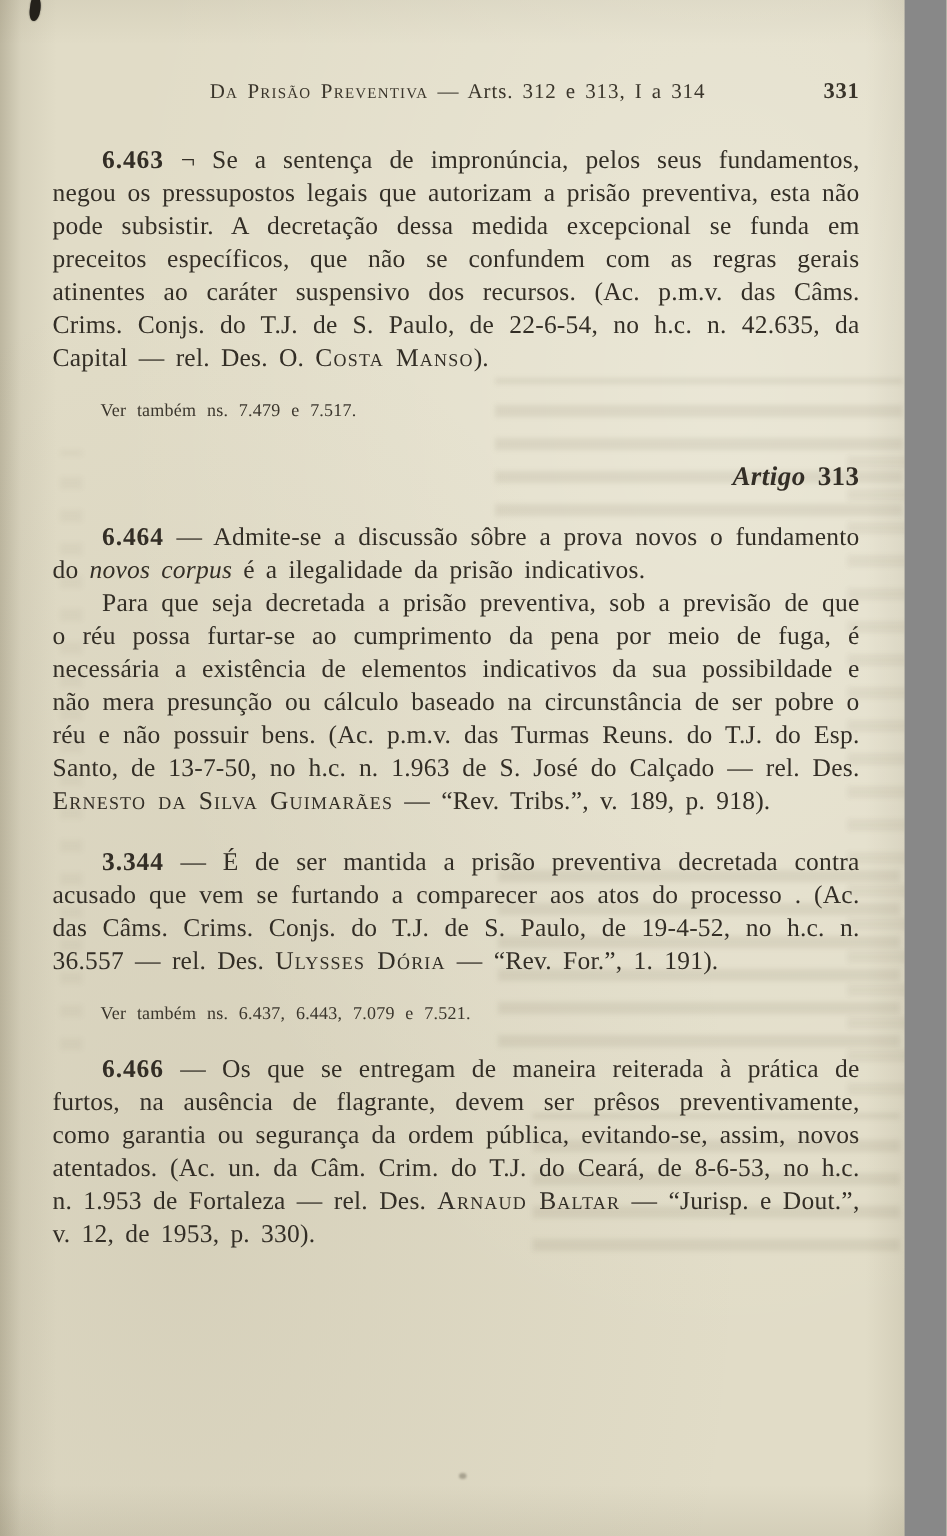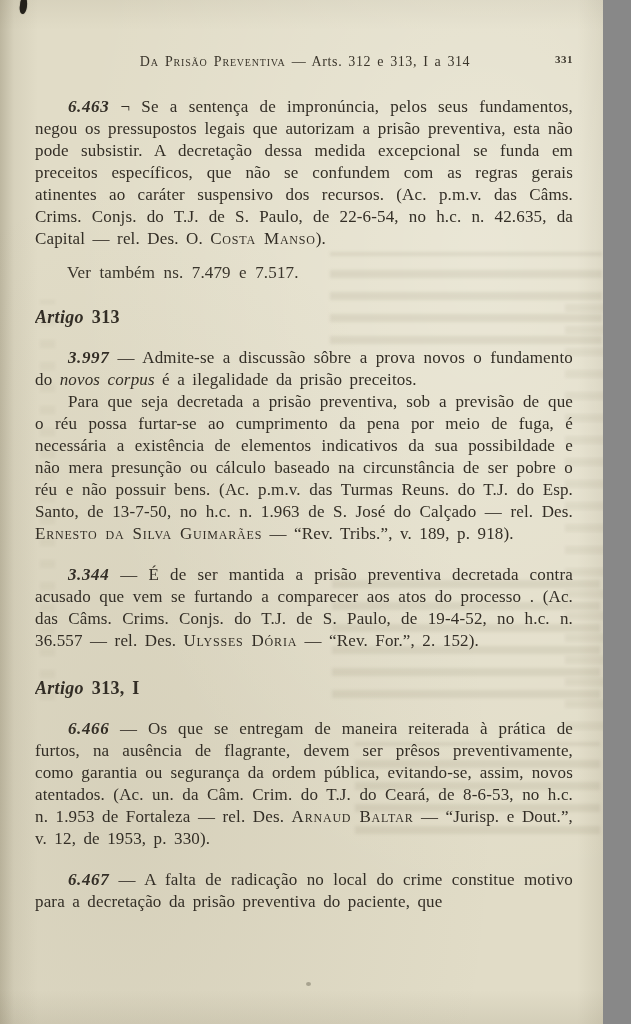--- a/index.html
+++ b/index.html
@@ -54,45 +54,45 @@
   .bleed.b5{left:40px;top:300px;width:15px;height:400px;opacity:.5;}
 
   .running-head{
     position:absolute;left:35px;right:28px;top:54px;
     text-align:center;
     font-size:14px;letter-spacing:.6px;word-spacing:2px;
     color:#3a352b;
   }
   .running-head .pgnum{
     position:absolute;right:2px;top:-1px;
-    font-weight:700;font-size:11px;letter-spacing:.5px;
+    font-weight:700;font-size:15px;letter-spacing:.5px;
   }
   .sc{font-variant:small-caps;letter-spacing:.8px;}
 
   .text-block{
     position:absolute;left:35px;right:30px;top:96px;bottom:38px;
     overflow:hidden;
     font-size:17px;line-height:22px;
     word-spacing:3px;letter-spacing:.15px;
     text-align:justify;
   }
   .text-block p{margin:0;text-indent:33px;}
   p.note{
-    font-size:17px;line-height:16px;
+    font-size:12px;line-height:16px;
     margin:15px 0 0 32px;text-indent:0;
     word-spacing:4px;text-align:left;color:#3a352c;
   }
   h2.article-heading{
     margin:25px 0 0 0;
     font-size:18px;line-height:22px;font-weight:600;
-    text-align:left;letter-spacing:.3px;
+    text-align:right;letter-spacing:.3px;
   }
   h2.article-heading .art-num{margin-left:8px;font-weight:600;}
   .mt{margin-top:19px !important;}
-  .num{font-weight:700;letter-spacing:.6px;font-style:italic;}
+  .num{font-weight:700;letter-spacing:.6px;}
   .it{font-style:italic;}
 </style>
 </head>
 <body>
 
 <div class="page">
 
   <div class="corner-mark"></div>
   <div class="bleed b1"></div>
   <div class="bleed b2"></div>
@@ -107,28 +107,27 @@
   </div>
 
   <div class="text-block">
 
     <p><span class="num">6.463</span><span> ¬ Se a sentença de impronúncia, pelos seus fundamentos, negou os pressupostos legais que autorizam a prisão preventiva, esta não pode subsistir. A decretação dessa medida excepcional se funda em preceitos específicos, que não se confundem com as regras gerais atinentes ao caráter suspensivo dos recursos. (Ac. p.m.v. das Câms. Crims. Conjs. do T.J. de S. Paulo, de 22-6-54, no h.c. n. 42.635, da Capital — rel. Des. O. </span><span class="sc">Costa Manso</span><span>).</span></p>
 
     <p class="note">Ver também ns. 7.479 e 7.517.</p>
 
     <h2 class="article-heading"><i class="it">Artigo</i><span class="art-num">313</span></h2>
 
-    <p class="mt"><span class="num">3.997</span><span> — Admite-se a discussão sôbre a prova novos o fundamento do </span><span class="it">novos corpus</span><span> é a ilegalidade da prisão preceitos.</span></p>
+    <p class="mt"><span class="num">6.464</span><span> — Admite-se a discussão sôbre a prova novos o fundamento do </span><span class="it">novos corpus</span><span> é a ilegalidade da prisão indicativos.</span></p>
 
 
     <p><span>Para que seja decretada a prisão preventiva, sob a previsão de que o réu possa furtar-se ao cumprimento da pena por meio de fuga, é necessária a existência de elementos indicativos da sua possibildade e não mera presunção ou cálculo baseado na circunstância de ser pobre o réu e não possuir bens. (Ac. p.m.v. das Turmas Reuns. do T.J. do Esp. Santo, de 13-7-50, no h.c. n. 1.963 de S. José do Calçado — rel. Des. </span><span class="sc">Ernesto da Silva Guimarães</span><span> — “Rev. Tribs.”, v. 189, p. 918).</span></p>
 
-    <p class="mt"><span class="num">3.344</span><span> — É de ser mantida a prisão preventiva decretada contra acusado que vem se furtando a comparecer aos atos do processo . (Ac. das Câms. Crims. Conjs. do T.J. de S. Paulo, de 19-4-52, no h.c. n. 36.557 — rel. Des. </span><span class="sc">Ulysses Dória</span><span> — “Rev. For.”, 2. 152).</span></p>
+    <p class="mt"><span class="num">3.344</span><span> — É de ser mantida a prisão preventiva decretada contra acusado que vem se furtando a comparecer aos atos do processo . (Ac. das Câms. Crims. Conjs. do T.J. de S. Paulo, de 19-4-52, no h.c. n. 36.557 — rel. Des. </span><span class="sc">Ulysses Dória</span><span> — “Rev. For.”, 1. 191).</span></p>
 
+    <p class="note">Ver também ns. 6.437, 6.443, 7.079 e 7.521.</p>
 
-    <h2 class="article-heading"><i class="it">Artigo</i><span class="art-num">313, I</span></h2>
 
     <p class="mt"><span class="num">6.466</span><span> — Os que se entregam de maneira reiterada à prática de furtos, na ausência de flagrante, devem ser prêsos preventivamente, como garantia ou segurança da ordem pública, evitando-se, assim, novos atentados. (Ac. un. da Câm. Crim. do T.J. do Ceará, de 8-6-53, no h.c. n. 1.953 de Fortaleza — rel. Des. </span><span class="sc">Arnaud Baltar</span><span> — “Jurisp. e Dout.”, v. 12, de 1953, p. 330).</span></p>
 
-    <p class="mt"><span class="num">6.467</span><span> — A falta de radicação no local do crime constitue motivo para a decretação da prisão preventiva do paciente, que</span></p>
 
   </div>
 </div>
 
 </body></html>

